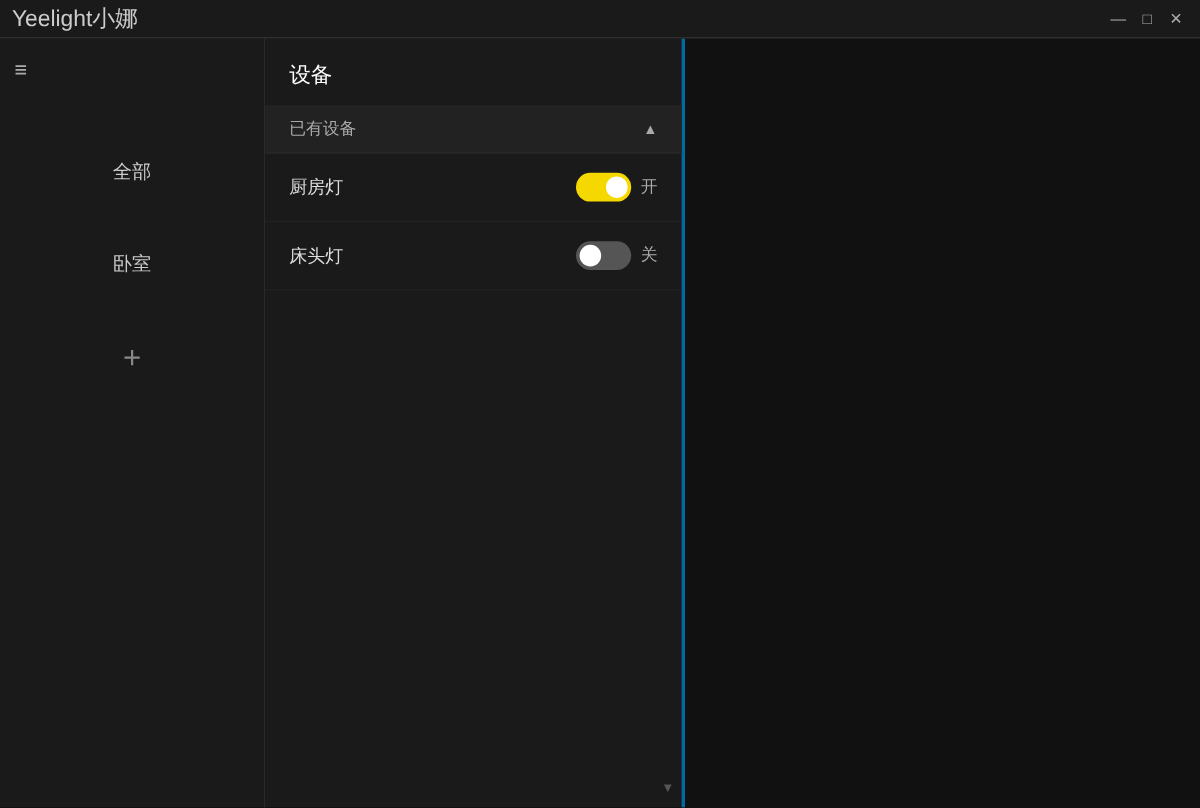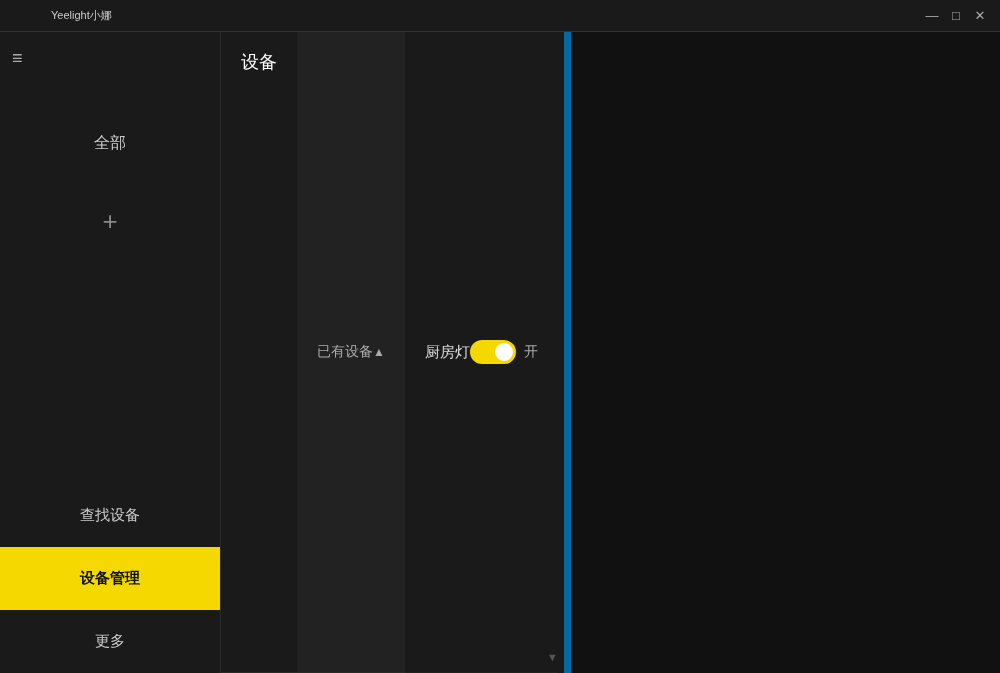--- a/index.html
+++ b/index.html
@@ -19,23 +19,22 @@
       height: 32px;
       background: #1a1a1a;
       display: flex;
       align-items: center;
       justify-content: space-between;
       padding: 0 12px 0 10px;
       border-bottom: 1px solid #333;
       position: relative;
     }
     .titlebar-title {
-      font-size: 11px;
+      font-size: 19px;
       color: #ccc;
-      margin-left: 41px;
     }
     .titlebar-controls {
       display: flex;
       gap: 8px;
       align-items: center;
     }
     .titlebar-btn {
       width: 16px;
       height: 16px;
       display: flex;
@@ -120,23 +119,23 @@
     .sidebar-bottom-item.active-yellow {
       background: #f5d800;
       color: #111;
       font-weight: bold;
     }
 
     
     .content-panel {
       width: 350px;
       background: #1a1a1a;
-      border-right: 7px solid #0369a1;
-      display: flex;
-      flex-direction: row;
+      border-right: 3px solid #0369a1;
+      display: flex;
+      flex-direction: column;
     }
 
     .panel-header {
       padding: 18px 20px 14px;
       font-size: 18px;
       color: #fff;
       border-bottom: 1px solid #2a2a2a;
     }
 
     .section-header {
@@ -241,34 +240,26 @@
 
   <div class="sidebar">
     <div class="sidebar-top">
       <span class="hamburger-icon">≡</span>
     </div>
 
     <div class="sidebar-nav">
       <div class="nav-item">
         <span>全部</span>
       </div>
+      <div class="nav-item">
+        <span>卧室</span>
+      </div>
       <div class="nav-add">+</div>
     </div>
 
-    <div class="sidebar-bottom">
-      <div class="sidebar-bottom-item">
-        <span>查找设备</span>
-      </div>
-      <div class="sidebar-bottom-item active-yellow">
-        <span>设备管理</span>
-      </div>
-      <div class="sidebar-bottom-item">
-        <span>更多</span>
-      </div>
-    </div>
   </div>
 
   <div class="content-panel">
     <div class="panel-header">
       <span>设备</span>
     </div>
 
     <div class="section-header">
       <span class="section-title">已有设备</span>
       <span class="scroll-up-icon">▲</span>
@@ -279,20 +270,31 @@
       <div class="device-control">
         <div class="toggle">
           <div class="toggle-track on">
             <div class="toggle-thumb"></div>
           </div>
         </div>
         <span class="device-status">开</span>
       </div>
     </div>
 
+    <div class="device-row">
+      <span class="device-name">床头灯</span>
+      <div class="device-control">
+        <div class="toggle">
+          <div class="toggle-track off">
+            <div class="toggle-thumb"></div>
+          </div>
+        </div>
+        <span class="device-status">关</span>
+      </div>
+    </div>
 
     <div style="flex:1; position:relative;">
       <span class="scroll-down-icon">▼</span>
     </div>
   </div>
 
   <div class="main-area"></div>
 
 </div>
 

